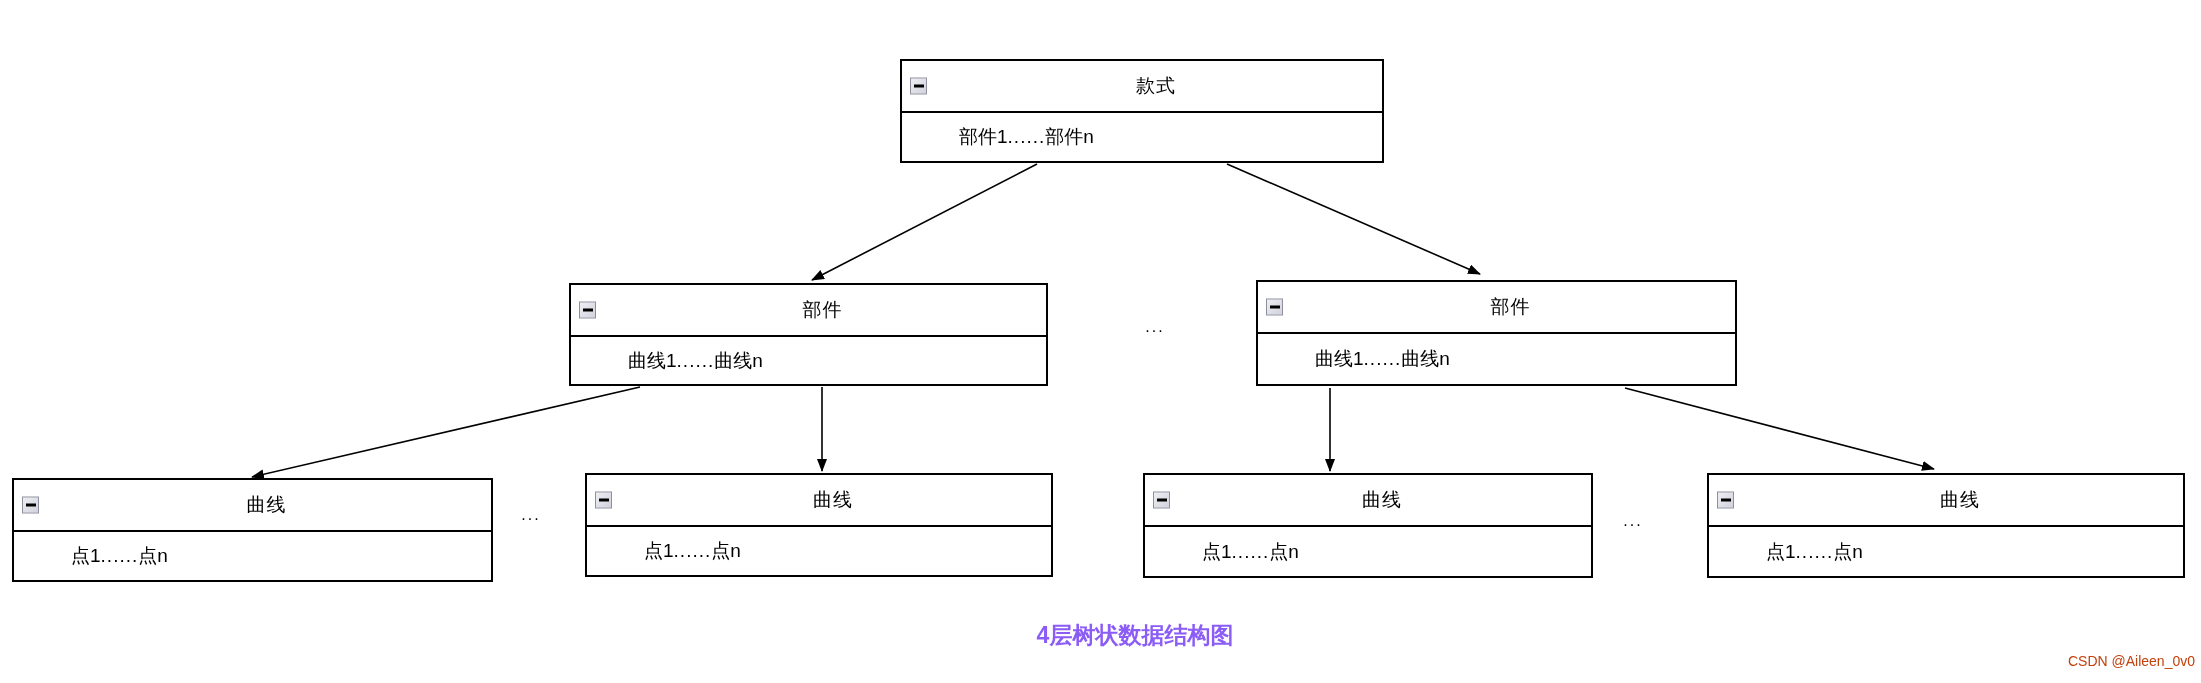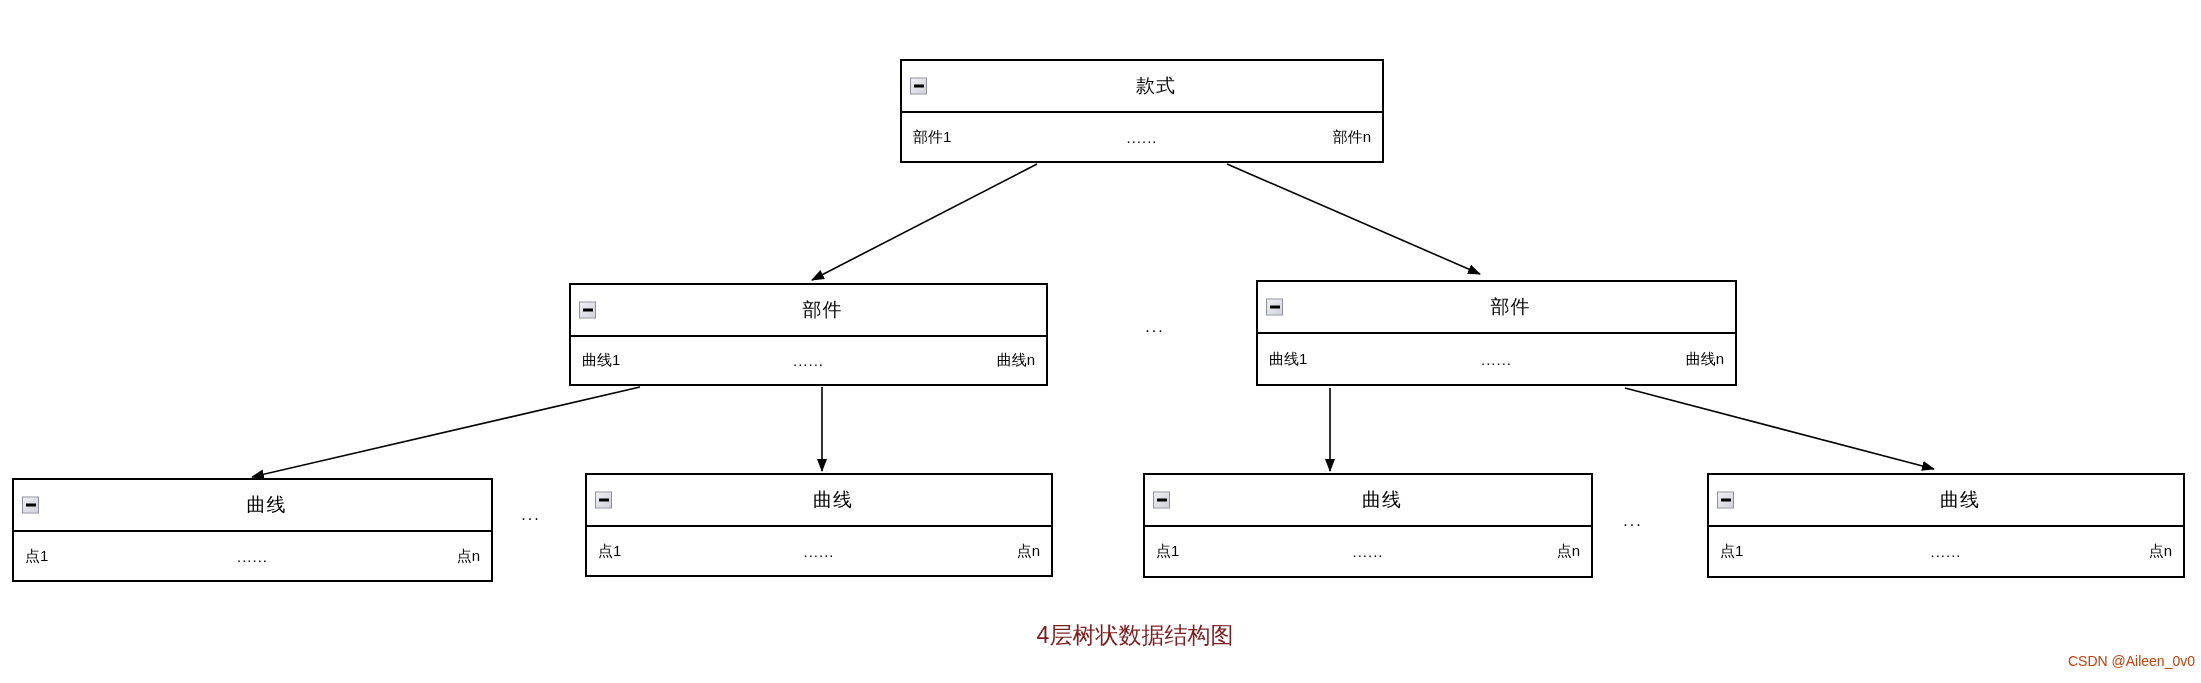--- a/index.html
+++ b/index.html
@@ -59,45 +59,45 @@
   }
   .minus-bar {
     width: 10px;
     height: 3px;
     background: #000000;
   }
   .node-body {
     flex: 1 1 auto;
     display: flex;
     align-items: center;
-    justify-content: space-between;
     padding: 0 11px;
-    font-size: 15px;
+    font-size: 19px;
     color: #000000;
+    margin-left: 46px;
   }
   .node-body .cell.mid { letter-spacing: 1px; }
 
   .sep-ellipsis {
     position: absolute;
     width: 40px;
     text-align: center;
     font-size: 16px;
     letter-spacing: 2px;
     color: #000000;
   }
 
   .caption {
     position: absolute;
     left: 930px;
     top: 620px;
     width: 410px;
     text-align: center;
     font-size: 23px;
-    font-weight: normal;
-    color: #7f1d1d;
+    font-weight: bold;
+    color: #8b5cf6;
   }
   .watermark {
     position: absolute;
     left: 2040px;
     top: 653px;
     width: 155px;
     text-align: right;
     font-size: 14px;
     color: #c2410c;
   }

